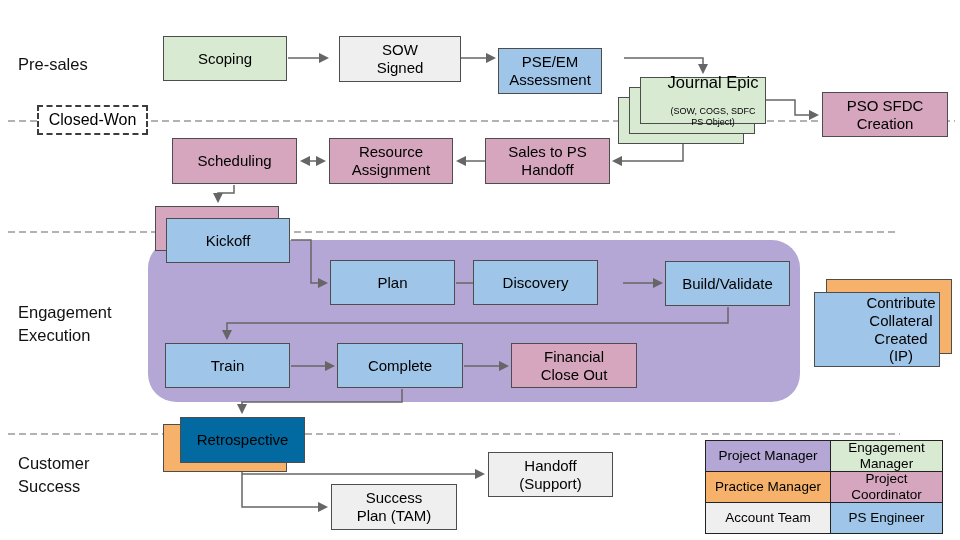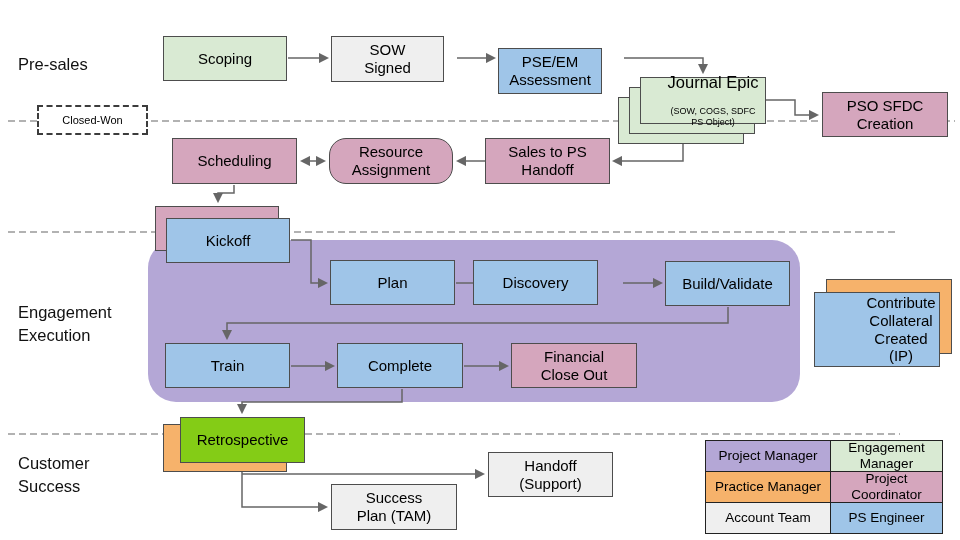--- a/index.html
+++ b/index.html
@@ -12,28 +12,28 @@
   .node{position:absolute;z-index:4;display:flex;align-items:center;justify-content:center;
         flex-direction:column;text-align:center;border:1.4px solid #4d4d4d;box-sizing:border-box;
         font-size:15px;}
   .nl{white-space:pre-line;line-height:1.18;}
   .green{background:#d9ead3}
   .gray{background:#efefef}
   .blue{background:#9fc5e8}
   .pink{background:#d5a6bd}
   .purple{background:#b4a7d6}
   .orange{background:#f6b26b}
-  .cream{background:#84cc16}
+  .cream{background:#0369a1}
   .journal .nl{font-size:16.5px;line-height:1.15;}
   .journal .sub{font-size:9px;line-height:1.2;white-space:normal;padding:0 4px;margin-top:14px;}
   .lane-label{position:absolute;font-size:16.5px;line-height:23px;white-space:pre-line;
               color:#111;z-index:4;}
   .milestone{position:absolute;left:37px;top:105px;width:111px;height:30px;background:#fff;
              border:2px dashed #3c3c3c;box-sizing:border-box;display:flex;align-items:center;
-             justify-content:center;font-size:11px;z-index:4;}
+             justify-content:center;font-size:16px;z-index:4;}
   .legend{position:absolute;left:705px;top:440px;z-index:4;display:grid;
           grid-template-columns:125px 112px;grid-auto-rows:31px;
           border-top:1px solid #222;border-left:1px solid #222;}
   .legend .cell{border-right:1px solid #222;border-bottom:1px solid #222;display:flex;
                 align-items:center;justify-content:center;font-size:13.5px;line-height:1.12;
                 text-align:center;box-sizing:border-box;}
 </style>
 </head>
 <body>
 
@@ -82,21 +82,21 @@
   <div class="lane-label" style="left:18px;top:452px;">Customer
 Success</div>
 
   <div class="milestone">
     <span class="nl">Closed-Won</span>
   </div>
 
   <div class="node green" style="left:163px;top:36px;width:124px;height:45px;">
     <span class="nl">Scoping</span>
   </div>
-  <div class="node gray" style="left:331px;top:36px;width:113px;height:46px;">
+  <div class="node gray" style="left:339px;top:36px;width:122px;height:46px;">
     <span class="nl">SOW
 Signed</span>
   </div>
   <div class="node blue" style="left:498px;top:48px;width:104px;height:46px;">
     <span class="nl">PSE/EM
 Assessment</span>
   </div>
 
   <div class="node green" style="left:618px;top:97px;width:126px;height:47px;"></div>
   <div class="node green" style="left:629px;top:87px;width:126px;height:47px;"></div>
@@ -106,21 +106,21 @@
   </div>
 
   <div class="node pink" style="left:822px;top:92px;width:126px;height:45px;">
     <span class="nl">PSO SFDC
 Creation</span>
   </div>
 
   <div class="node pink" style="left:172px;top:138px;width:125px;height:46px;">
     <span class="nl">Scheduling</span>
   </div>
-  <div class="node pink" style="left:329px;top:138px;width:124px;height:46px;border-radius:17px;">
+  <div class="node pink" style="left:329px;top:138px;width:124px;height:46px;">
     <span class="nl">Resource
 Assignment</span>
   </div>
   <div class="node pink" style="left:485px;top:138px;width:125px;height:46px;">
     <span class="nl">Sales to PS
 Handoff</span>
   </div>
 
   <div class="node pink" style="left:155px;top:206px;width:124px;height:45px;"></div>
   <div class="node blue" style="left:166px;top:218px;width:124px;height:45px;">

